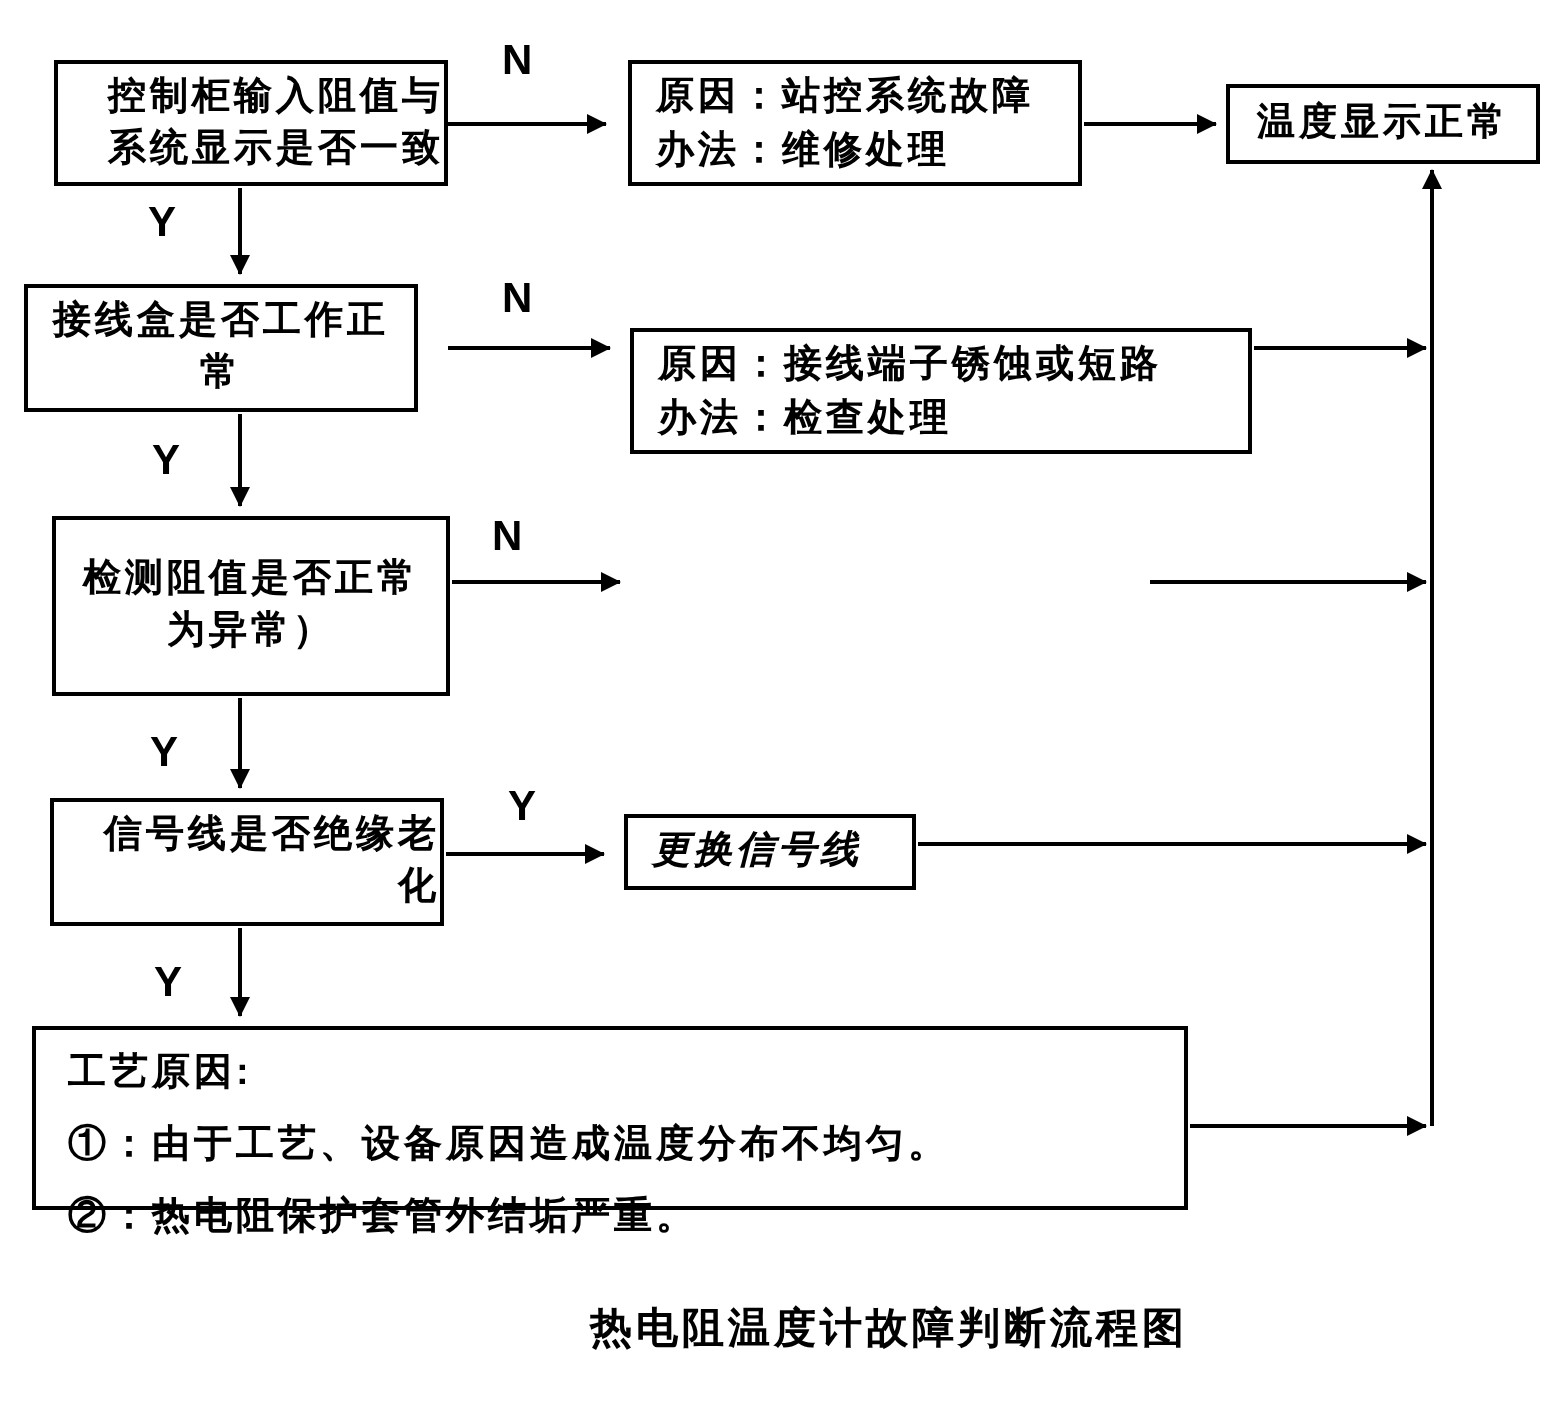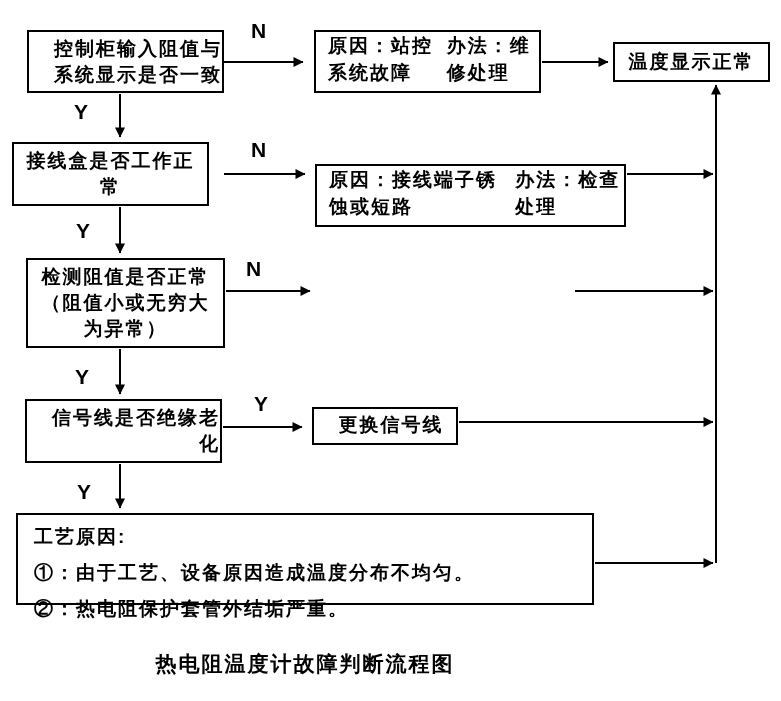--- a/index.html
+++ b/index.html
@@ -27,32 +27,33 @@
     letter-spacing: 2px;
   }
   .q {
     display: flex;
     flex-direction: column;
     justify-content: center;
     text-align: center;
   }
   .r {
     display: flex;
+    flex-direction: column;
     justify-content: center;
     padding-left: 12px;
     line-height: 27px;
   }
   .node-q1 { left: 27px;  top: 30px;  width: 197px; height: 63px; text-align: right; }
   .node-q2 { left: 12px;  top: 142px; width: 197px; height: 64px; }
   .node-q3 { left: 26px;  top: 258px; width: 199px; height: 90px; }
   .node-q4 { left: 25px;  top: 399px; width: 197px; height: 64px; text-align: right; }
   .node-r1 { left: 314px; top: 30px;  width: 227px; height: 63px; }
   .node-r2 { left: 315px; top: 144px; width: 311px; height: 63px; margin-top: 20px; }
   .node-r3 { left: 320px; top: 260px; width: 254px; height: 63px; }
-  .node-r4 { left: 312px; top: 407px; width: 146px; height: 38px; line-height: 32px; }
+  .node-r4 { left: 312px; top: 407px; width: 146px; height: 38px; line-height: 32px; font-style: italic; }
   .node-end { left: 613px; top: 42px; width: 157px; height: 40px; line-height: 34px; }
   .node-process {
     left: 16px; top: 513px; width: 578px; height: 92px;
     line-height: 36px;
     padding: 4px 10px 0 16px;
   }
 
   .edge-label {
     position: absolute;
     font-weight: bold;
@@ -66,21 +67,21 @@
   .lbl-n1 { left: 251px; top: 19px;  }
   .lbl-n2 { left: 251px; top: 138px; }
   .lbl-n3 { left: 246px; top: 257px; }
   .lbl-yb { left: 254px; top: 392px; }
 
   .flow-title {
     position: absolute;
     left: 16px;
     top: 650px;
     width: 578px;
-    text-align: center;
+    text-align: right;
     font-weight: bold;
     font-size: 21px;
     letter-spacing: 2px;
   }
 </style>
 </head>
 <body>
 
 <div class="canvas">
 
@@ -109,21 +110,20 @@
   <div class="node q node-q1">
       <div>控制柜输入阻值与</div>
       <div>系统显示是否一致</div>
     </div>
   <div class="node q node-q2">
       <div>接线盒是否工作正</div>
       <div>常</div>
     </div>
   <div class="node q node-q3">
       <div>检测阻值是否正常</div>
-      <div>（阻值小或无穷大</div>
       <div>为异常）</div>
     </div>
   <div class="node q node-q4">
       <div>信号线是否绝缘老</div>
       <div>化</div>
     </div>
 
   <div class="node r node-r1">
       <div>原因：站控系统故障</div>
       <div>办法：维修处理</div>

